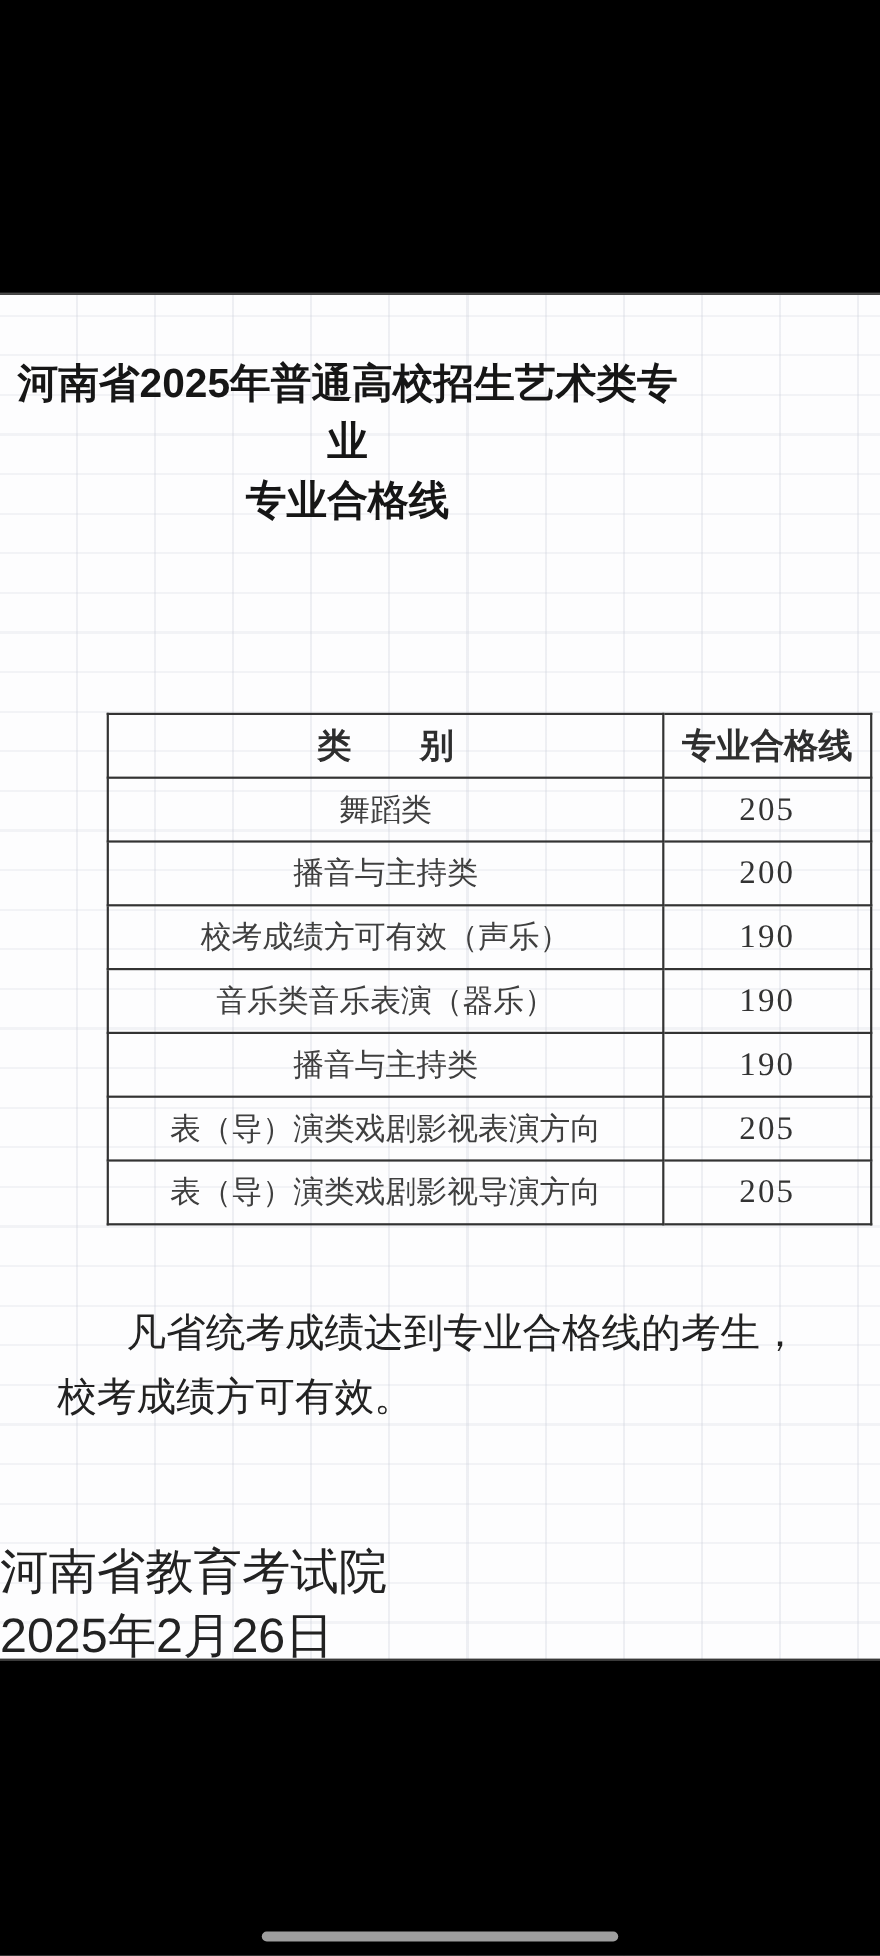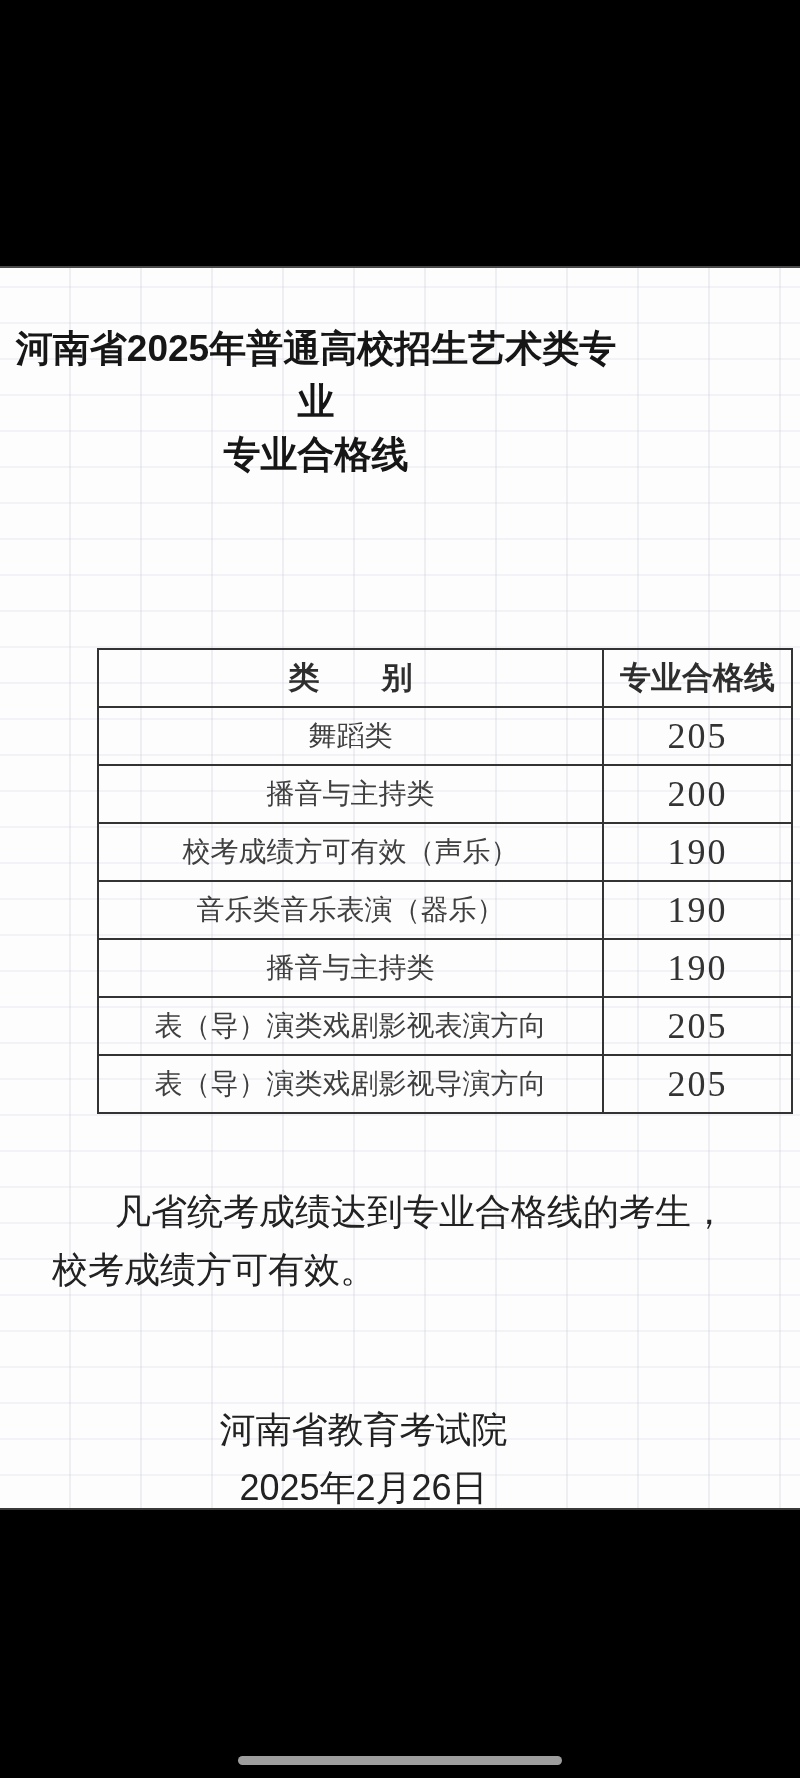--- a/index.html
+++ b/index.html
@@ -59,40 +59,40 @@
   .cutoff-table col.c-cat   { width: 505px; }
   .cutoff-table col.c-score { width: 189px; }
   .cutoff-table th {
     height: 58px;
     font-size: 31px;
     font-weight: bold;
     color: #2e2e2e;
   }
   .cutoff-table td { height: 58px; }
   .cutoff-table td.cat   { font-size: 28px; color: #3f3f3f; }
-  .cutoff-table td.score { font-size: 36px; color: #333333; letter-spacing: 2px; }
+  .cutoff-table td.score { font-size: 30px; color: #333333; letter-spacing: 2px; }
 
   .note {
     position: absolute;
     top: 1183px;
     left: 52px;
     width: 700px;
     font-size: 36px;
     line-height: 58px;
     color: #222222;
   }
   .note .note-line-1 { text-indent: 1.75em; white-space: nowrap; }
 
   .signature {
     position: absolute;
     top: 1401px;
     left: 0;
     width: 727px;
-    text-align: center;
-    font-size: 36px;
+    text-align: left;
+    font-size: 44px;
     line-height: 58px;
     color: #222222;
   }
 
   .home-indicator {
     position: absolute;
     left: 238px;
     top: 1756px;
     width: 324px;
     height: 9px;

